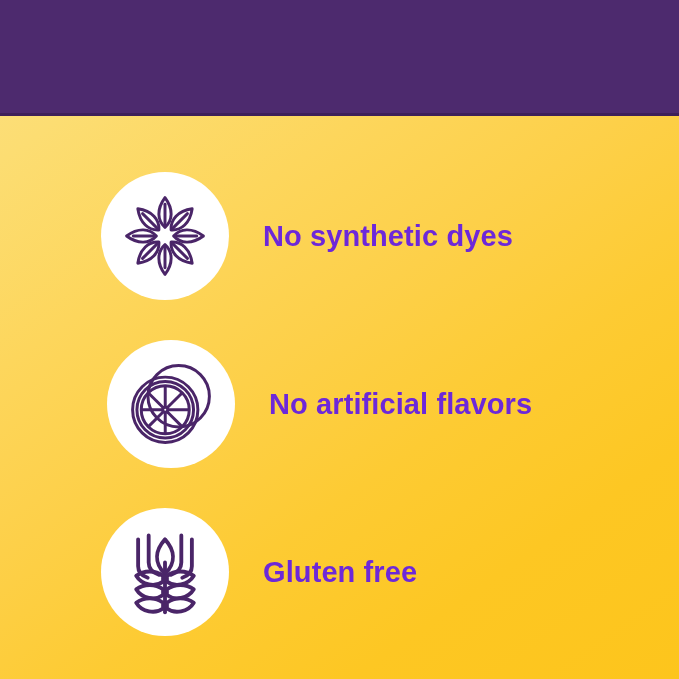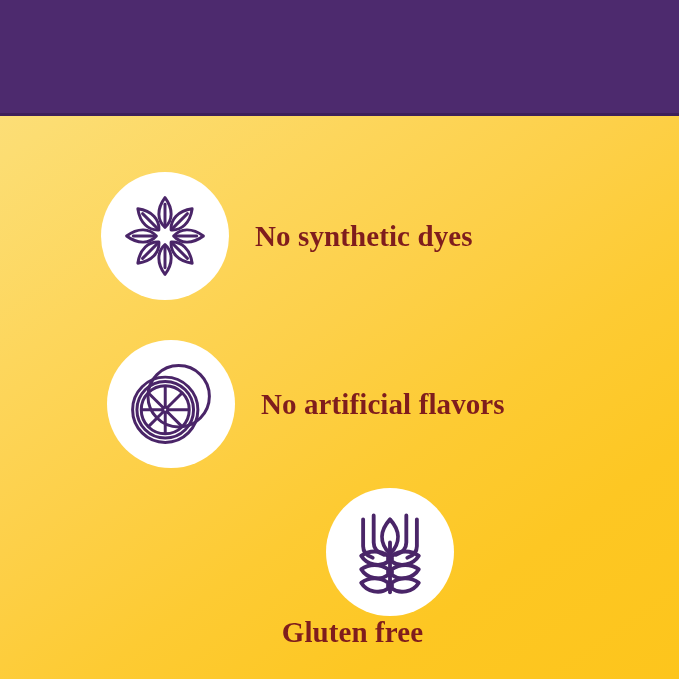--- a/index.html
+++ b/index.html
@@ -79,43 +79,43 @@
   .feature-row {
     position: absolute;
     left: 0;
     width: 679px;
     height: 168px;
     display: flex;
     align-items: center;
   }
   .feature-row.row-0 { top: 36px; }
   .feature-row.row-1 { top: 204px; padding-left: 6px; }
-  .feature-row.row-2 { top: 372px; flex-direction: column; }
+  .feature-row.row-2 { top: 372px; }
 
   .icon-badge {
     position: relative;
     margin-left: 101px;
     width: 128px;
     height: 128px;
     border-radius: 50%;
     background: #FFFFFF;
     flex: 0 0 auto;
     display: flex;
     align-items: center;
     justify-content: center;
   }
   .icon-badge svg {
     display: block;
     width: 96px;
     height: 96px;
   }
   .feature-label {
-    margin-left: 26px;
-    color: #7f1d1d;
-    font-family: Liberation Serif, serif;
+    margin-left: 34px;
+    color: #6d28d9;
+    font-family: Liberation Sans, sans-serif;
     font-size: 29px;
     font-weight: bold;
     letter-spacing: 0.1px;
     white-space: nowrap;
   }
 </style>
 </head>
 <body>
 
 <div class="canvas">

